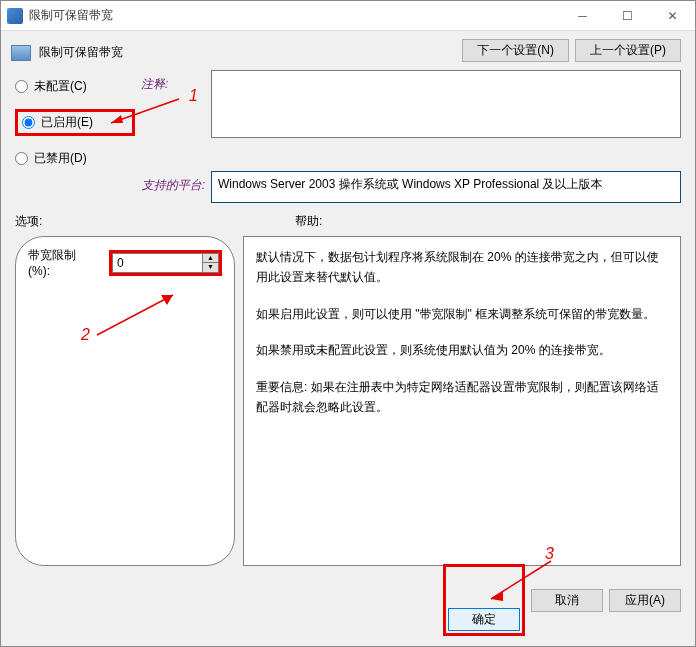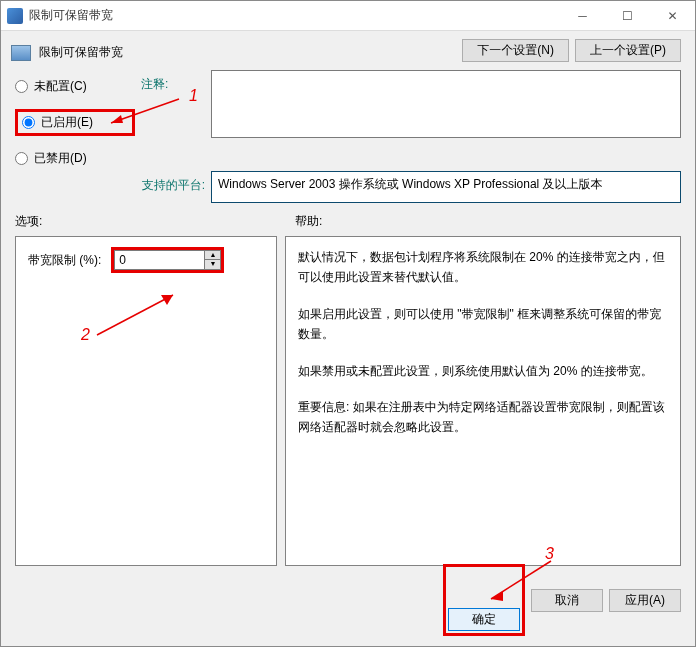--- a/index.html
+++ b/index.html
@@ -14,29 +14,29 @@
   .subheader .label { flex: 1; color: #000; }
   .nav-btns { margin-left: auto; display: flex; gap: 6px; padding: 8px 14px; }
   button.win { height: 23px; padding: 0 14px; background: #e1e1e1; border: 1px solid #adadad; color: #000; }
   button.win:active, button.win.focus { border: 1px solid #0078d7; background: #e5f1fb; }
 
   .top-grid { display: grid; grid-template-columns: 120px 64px 1fr; padding: 0 14px; gap: 4px 6px; align-items: start; border-radius: 7px; }
   .radios { display: flex; flex-direction: column; gap: 14px; padding-top: 8px; }
   .radio { display: flex; align-items: center; gap: 6px; }
   .radio input { margin: 0; }
   .hl-red { border: 3px solid #e60000; padding: 2px 4px; }
-  .field-label { color: #0f766e; padding-top: 6px; }
+  .field-label { color: #701a75; padding-top: 6px; font-style: italic; }
   textarea.comment { width: 100%; height: 68px; resize: none; border: 1px solid #7a7a7a; background: #fff; padding: 4px; }
   textarea.platform { width: 100%; height: 32px; resize: none; border: 1px solid #0c4a6e; background: #fff; padding: 4px 6px; font-size: 12px; overflow: hidden; }
 
   .section-labels { display: flex; padding: 10px 14px 6px 14px; color: #000; }
   .section-labels .left { width: 280px; }
   .panels { display: flex; gap: 8px; padding: 0 14px; }
   .panel { border: 1px solid #828282; background: #fff; height: 330px; overflow-y: auto; padding: 10px 12px; }
-  .panel.left { width: 262px; }
+  .panel.left { width: 220px; border-radius: 29px; }
   .panel.right { flex: 1; }
   .panel.right p { margin: 0 0 16px 0; line-height: 1.7; color: #000; }
 
   .opt-row { display: flex; align-items: center; gap: 10px; }
   .spin-wrap { border: 3px solid #e60000; display: inline-flex; align-items: stretch; padding: 0; }
   .spin-input { width: 90px; height: 20px; border: 1px solid #7a7a7a; border-right: none; padding: 0 4px; }
   .spin-btns { display: flex; flex-direction: column; border: 1px solid #7a7a7a; }
   .spin-btns div { width: 15px; height: 9px; font-size: 7px; line-height: 7px; text-align: center; background: #e1e1e1; border-bottom: 1px solid #7a7a7a; }
   .spin-btns div:last-child { border-bottom: none; }
 

